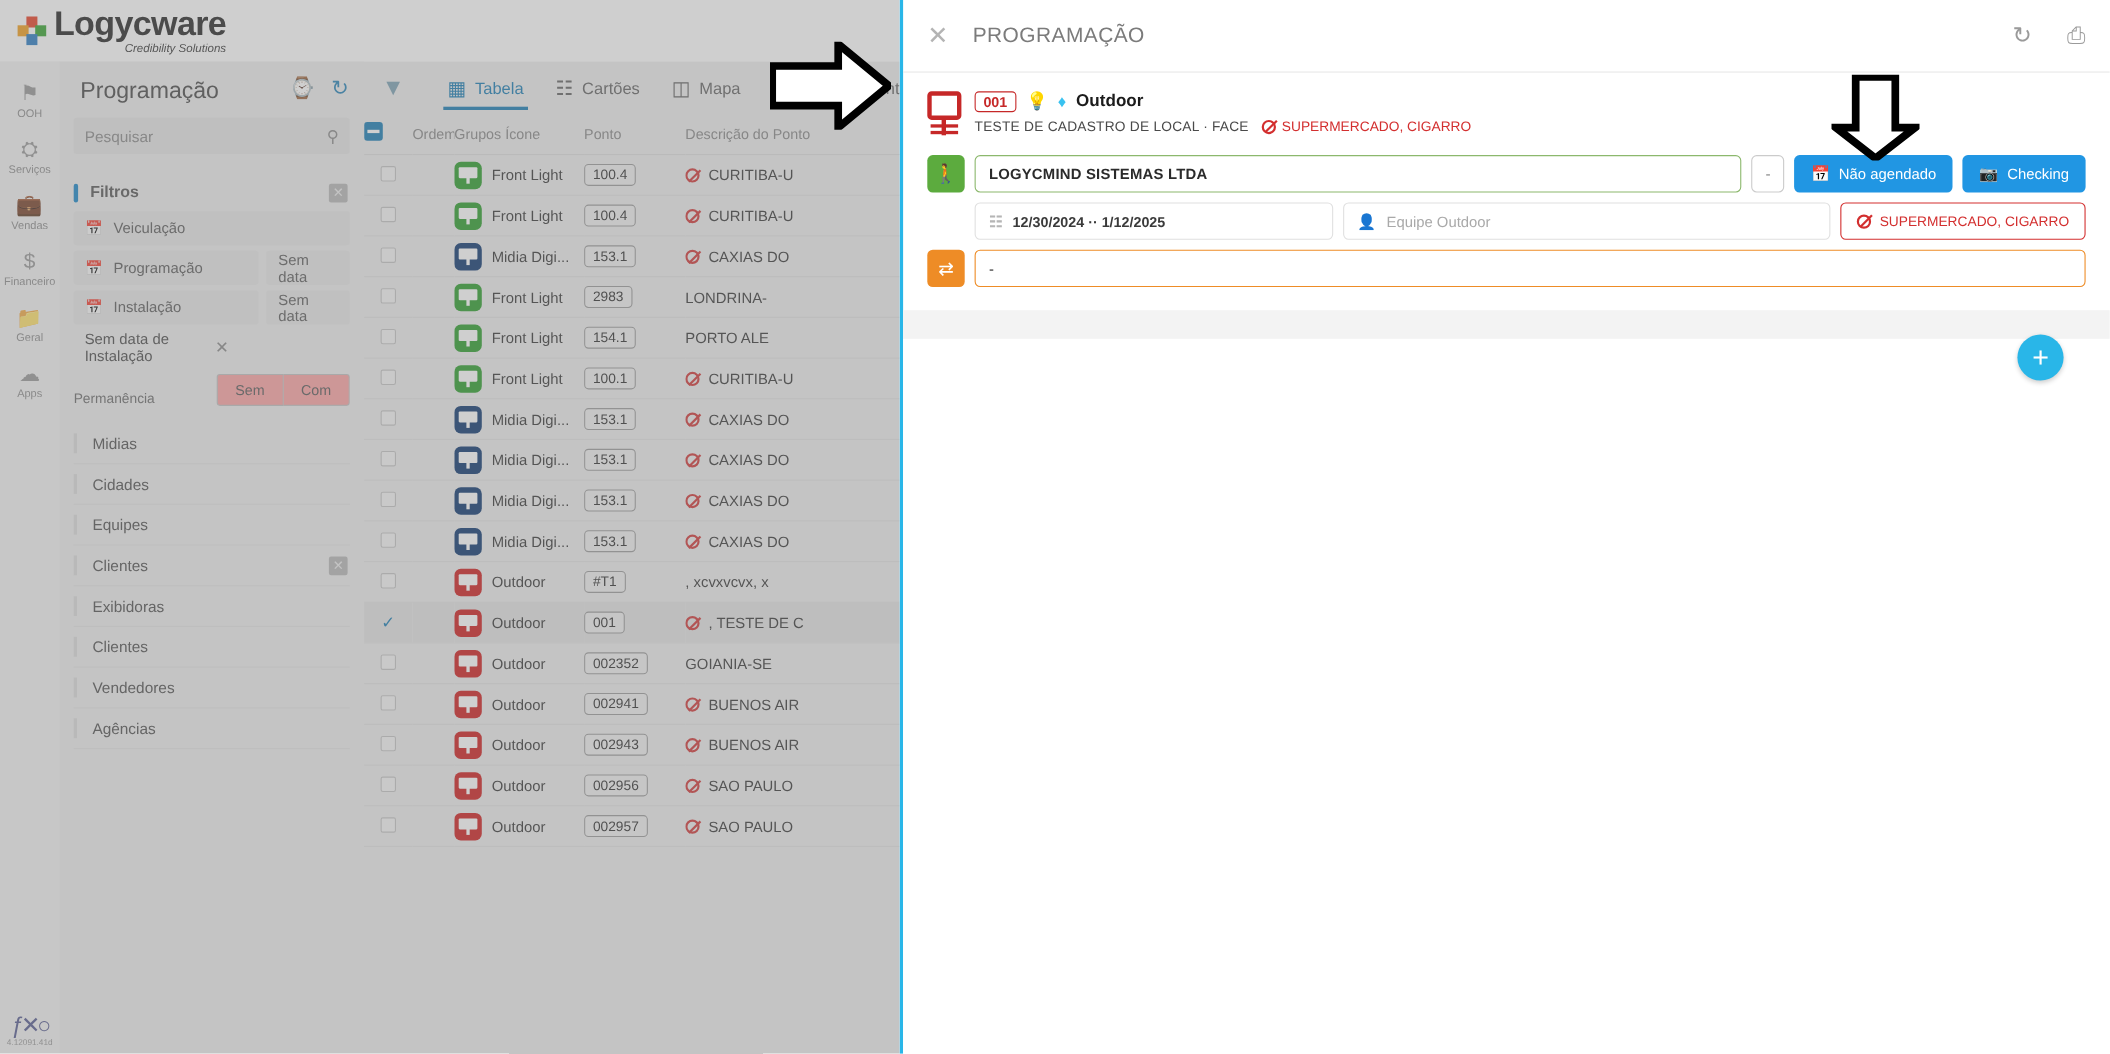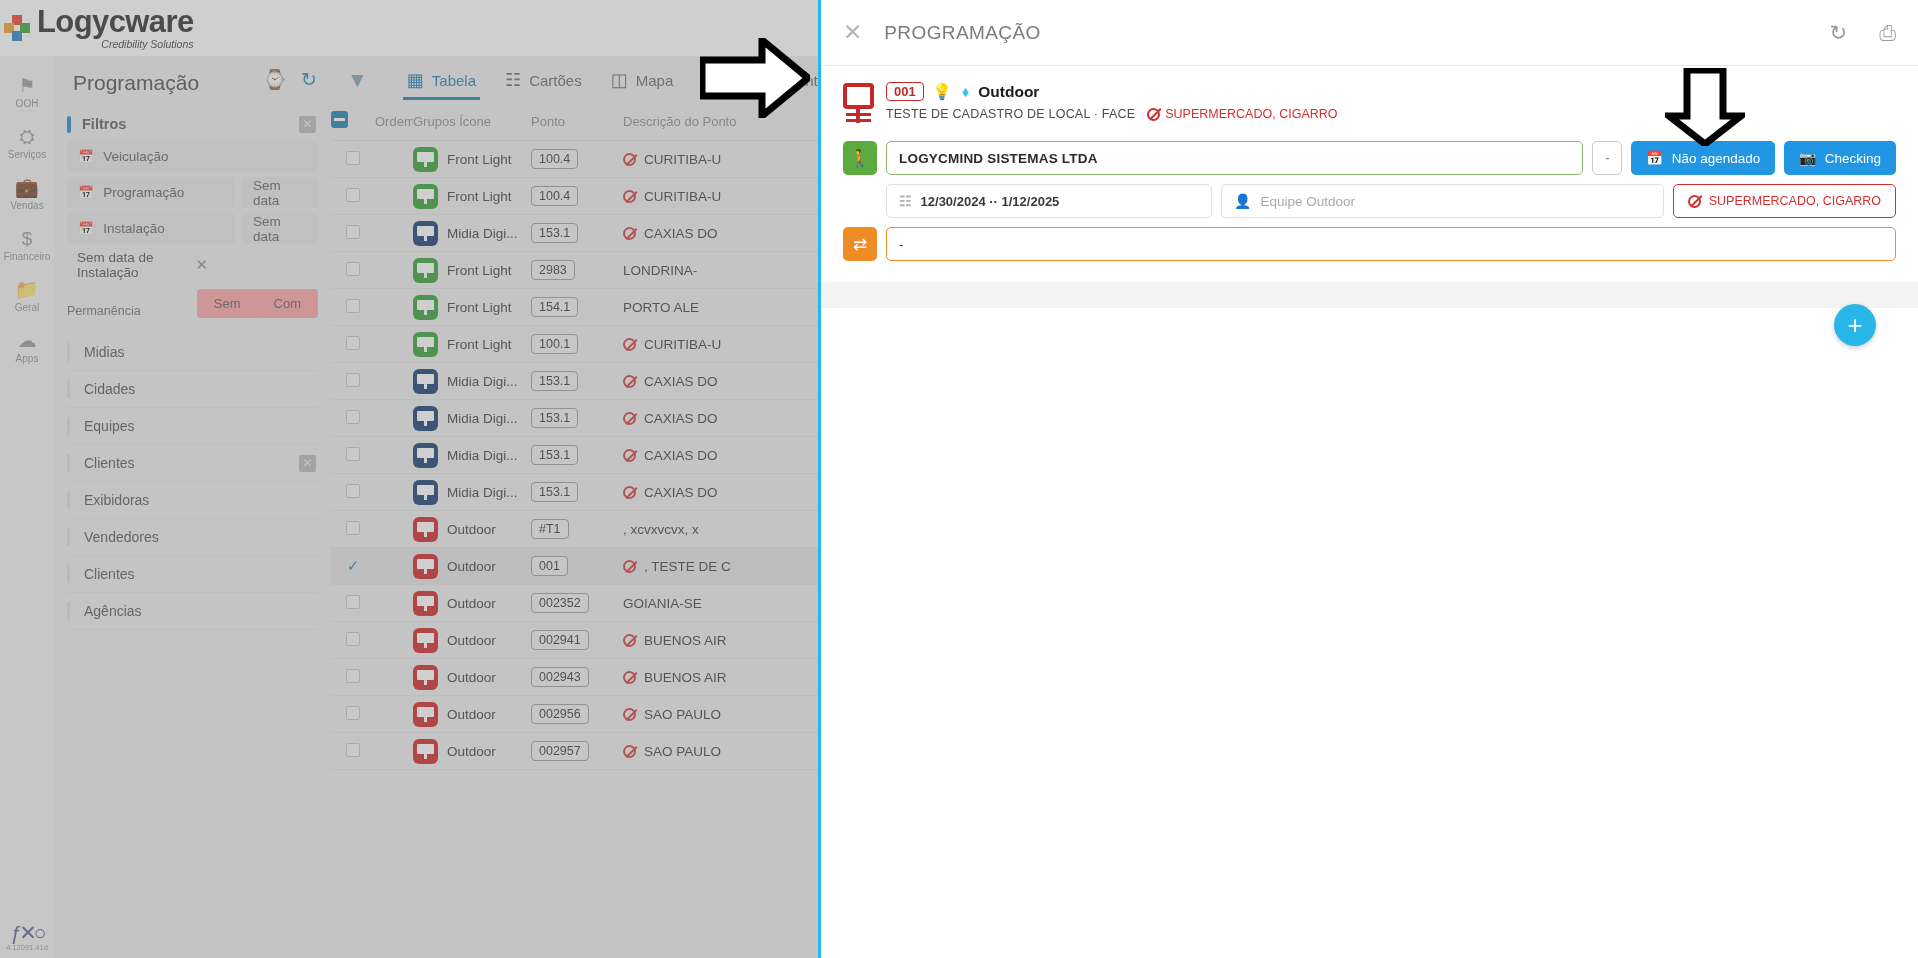--- a/index.html
+++ b/index.html
@@ -17,21 +17,21 @@
   }
   #app-background::after {
     content: ""; position: absolute; inset: 0;
     background: rgba(128,128,128,0.38);
     pointer-events: none; z-index: 50;
   }
 
   
   .brandbar {
     height: 56px; background: #ffffff; display: flex; align-items: center;
-    padding-left: 4px; position: relative; z-index: 2;
+    padding-left: 16px; position: relative; z-index: 2;
   }
   .brand-plus { width: 26px; height: 26px; position: relative; margin-right: 7px; flex: none; }
   .brand-plus i { position: absolute; display: block; }
   .bp1 { width: 10px; height: 10px; background: #e8442a; left: 8px; top: 0; }
   .bp2 { width: 10px; height: 10px; background: #f0a022; left: 0; top: 8px; }
   .bp3 { width: 10px; height: 10px; background: #3aa535; left: 16px; top: 8px; }
   .bp4 { width: 10px; height: 10px; background: #2f7fc4; left: 8px; top: 16px; }
   .brand-text { display: flex; flex-direction: column; line-height: 1; }
   .brand-name { font-size: 31px; font-weight: bold; color: #2b2b2b; letter-spacing: -0.6px; }
   .brand-tag { font-size: 10.5px; color: #3c3c3c; font-style: italic; align-self: flex-end; margin-top: 2px; }
@@ -335,20 +335,24 @@
     </div>
   </div>
 
   <div class="filters">
     <h1>Programação</h1>
     <div class="panel-top-icons">
       <span class="pti">⌚</span>
       <span class="pti blue">↻</span>
     </div>
 
+    <div class="search-box">
+      <input placeholder="Pesquisar" style="">
+      <span class="mag">⚲</span>
+    </div>
 
     <div class="sec-head">
       <span class="sec-bar"></span>
       <span class="sec-title">Filtros</span>
       <span class="sec-x">✕</span>
     </div>
 
     <div class="frow">
       <div class="fchip">
         <span class="ci">📅</span>
@@ -397,24 +401,24 @@
         <span>Equipes</span>
       </div>
     <div class="menu-item">
       <span>Clientes</span>
       <span class="mx">✕</span>
     </div>
     <div class="menu-item">
         <span>Exibidoras</span>
       </div>
     <div class="menu-item">
+        <span>Clientes</span>
+      </div>
+    <div class="menu-item">
         <span>Vendedores</span>
-      </div>
-    <div class="menu-item">
-        <span>Clientes</span>
       </div>
     <div class="menu-item">
         <span>Agências</span>
       </div>
   </div>
 
   <div class="tablewrap">
     <div class="tabs">
       <span class="funnel">▼</span>
       <div class="tab active">

